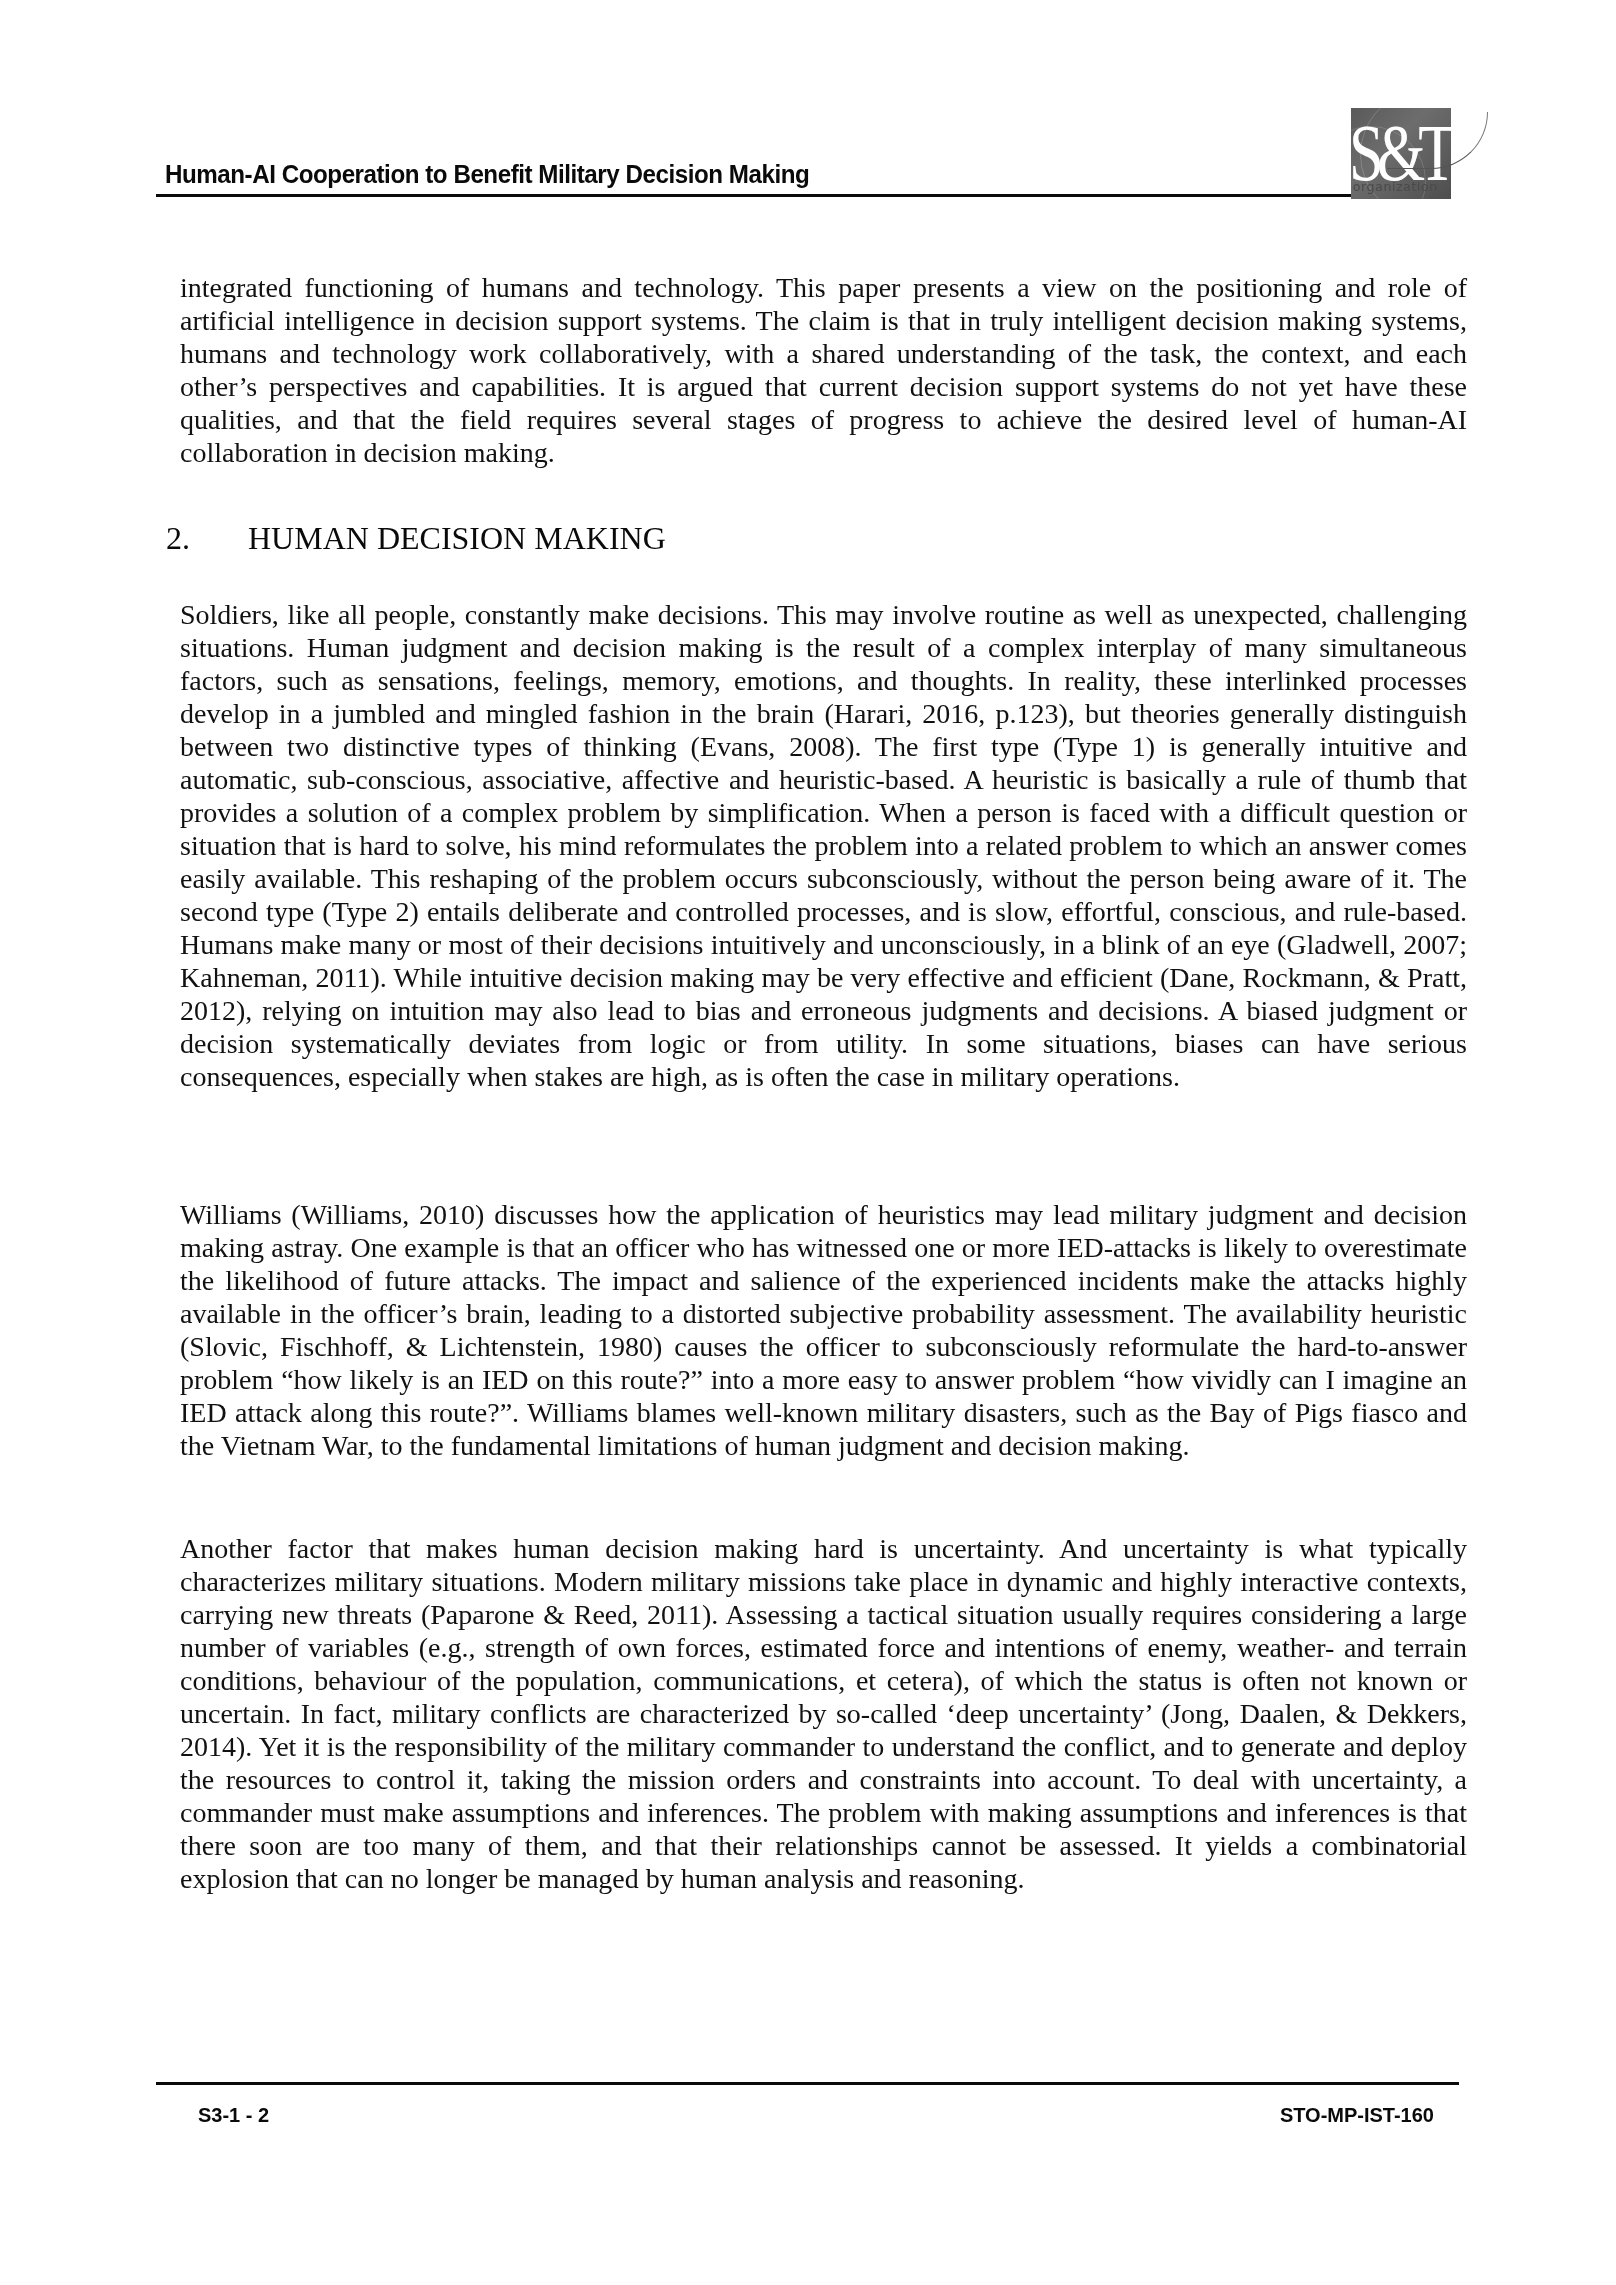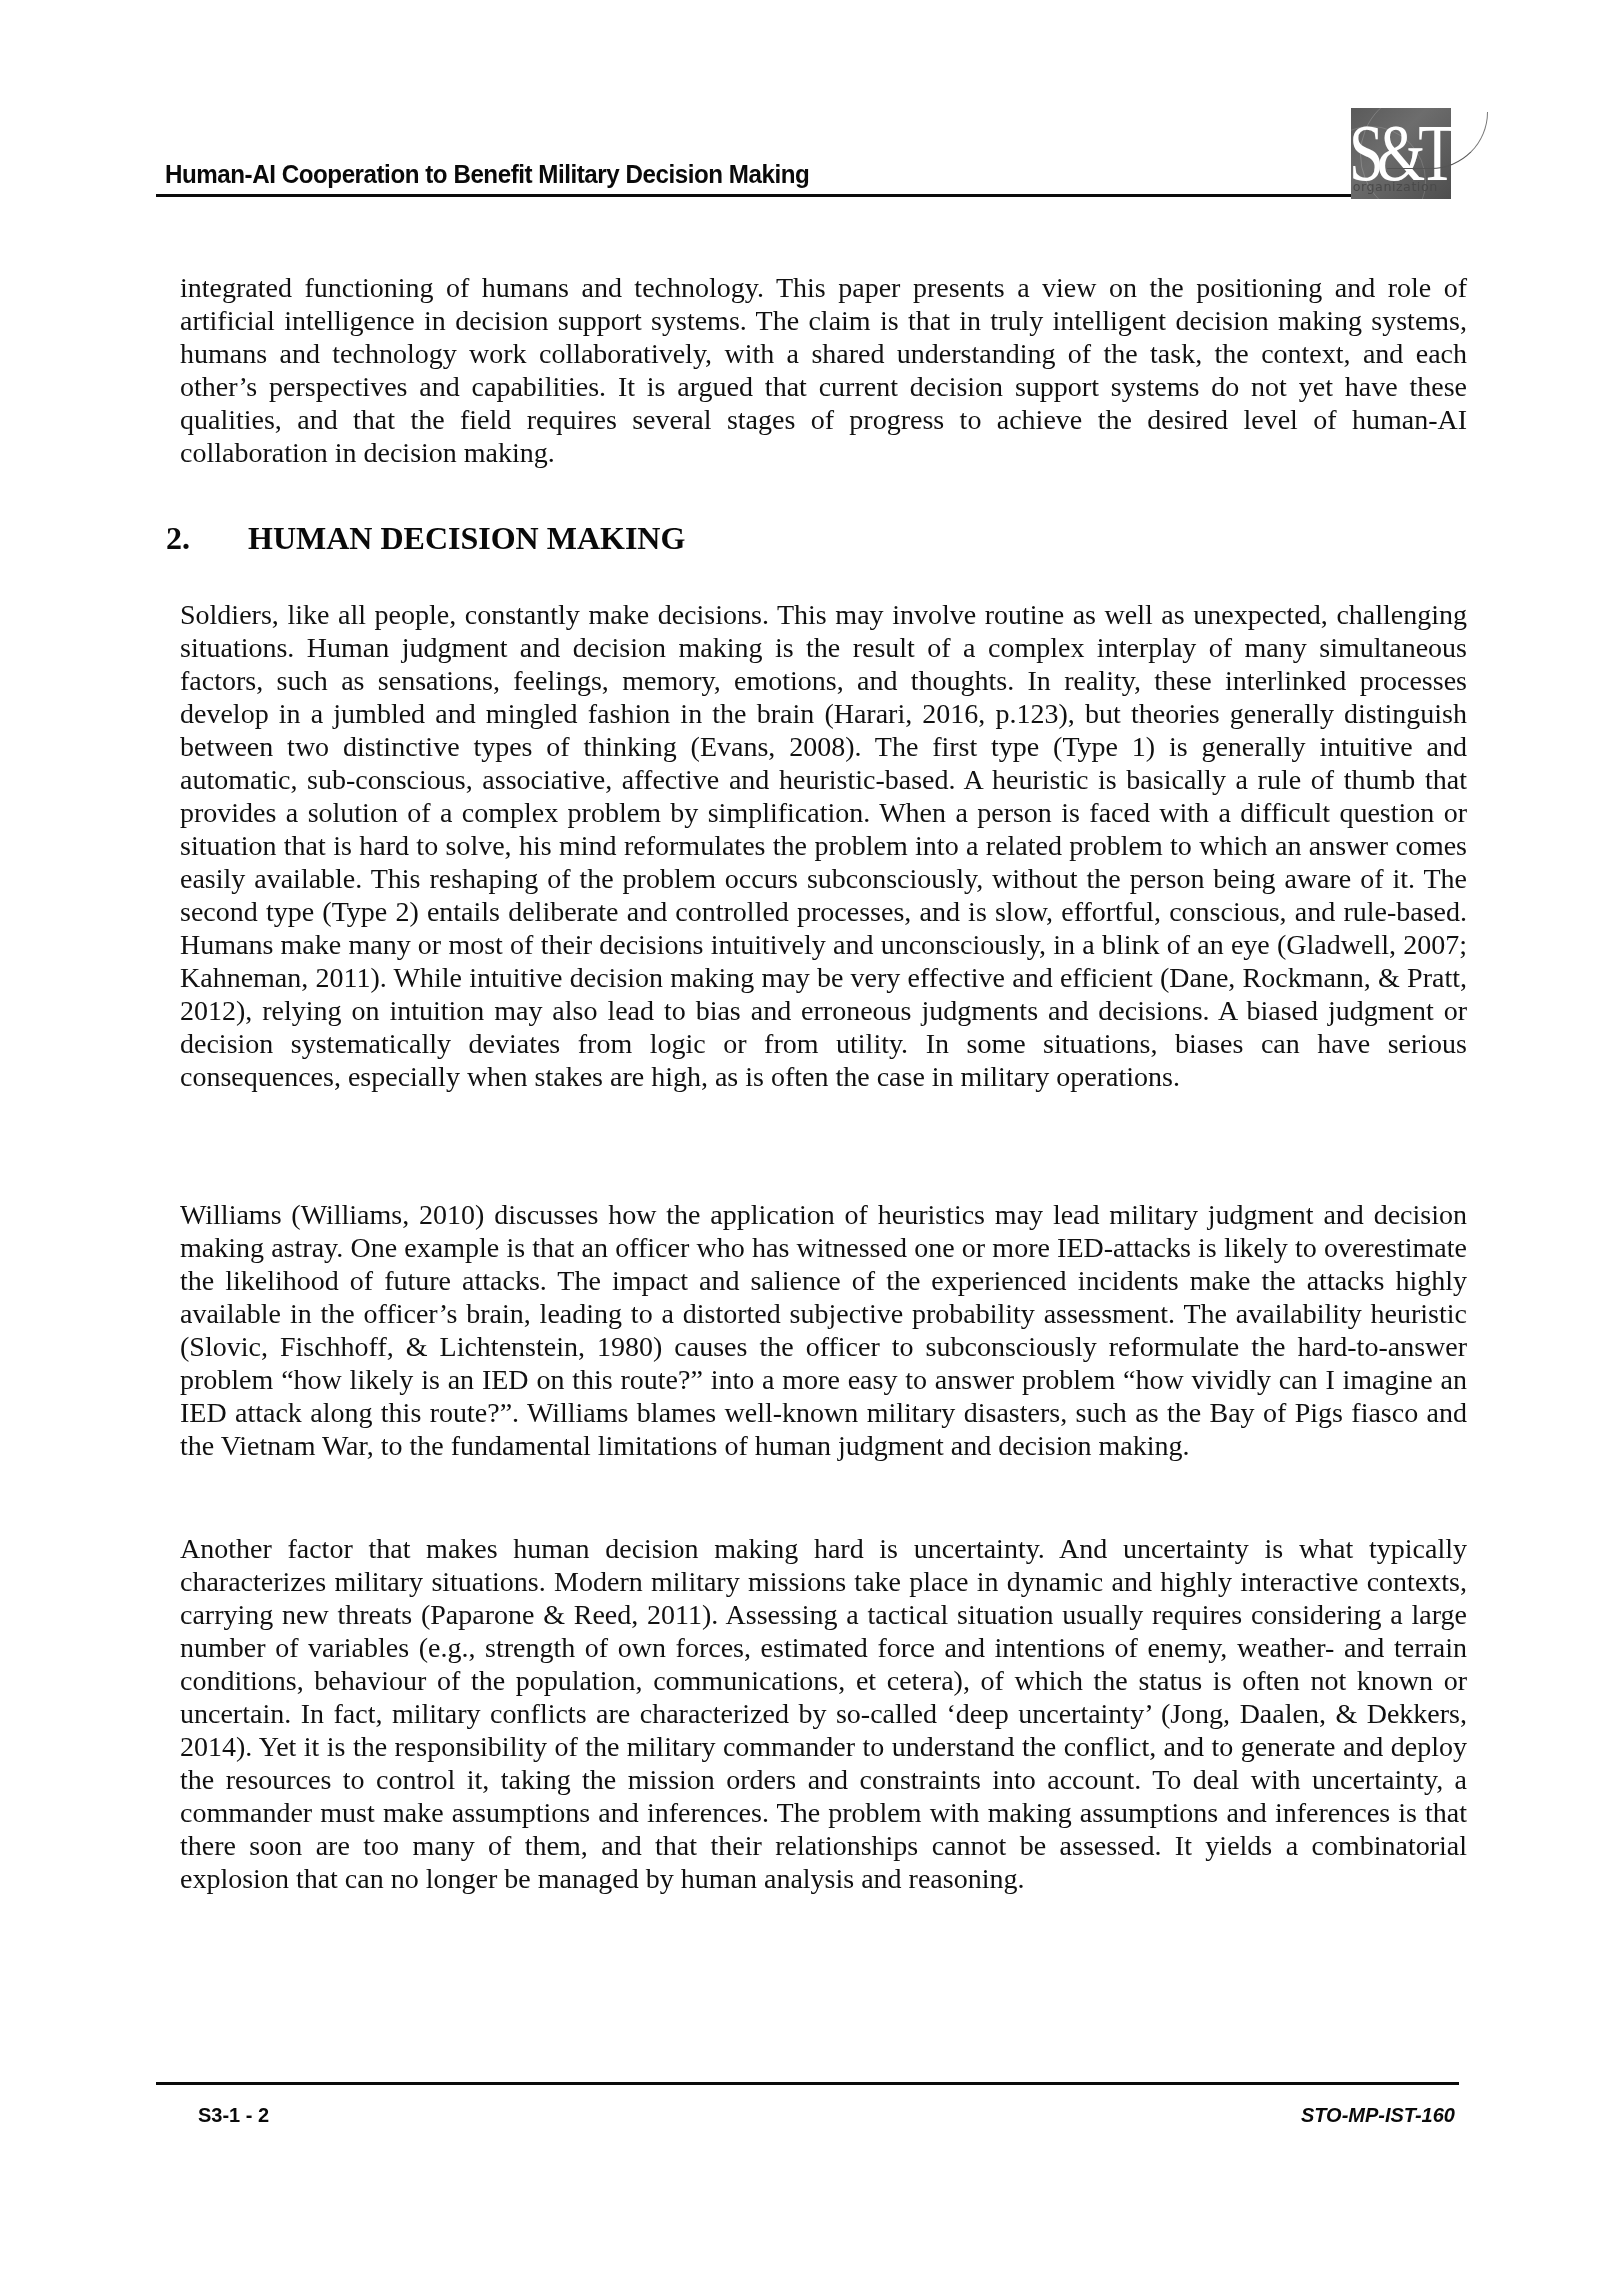--- a/index.html
+++ b/index.html
@@ -44,34 +44,34 @@
 
   
   .body-text {
     position: absolute; left: 165px; width: 1287px;
     font-family: "Liberation Serif", serif; font-size: 28px; line-height: 33px;
     text-align: justify; text-align-last: left; color: #111111;
     margin: 15px;
   }
   .section-heading {
     position: absolute; left: 166px; top: 519px;
-    font-family: "Liberation Serif", serif; font-weight: bold;
+    font-family: "Liberation Serif", serif; font-weight: normal;
     font-size: 32px; line-height: 38px; color: #0a0a0a; white-space: nowrap;
   }
   .section-number { display: inline-block; width: 82px; }
 
   
   .footer-rule { position: absolute; left: 156px; top: 2082px; width: 1303px; height: 2.7px; background: #0a0a0a; }
   .footer-left, .footer-right {
     position: absolute; top: 2104px;
     font-family: "Liberation Sans", sans-serif; font-weight: bold;
     font-size: 20px; line-height: 23.5px; color: #0a0a0a; white-space: nowrap;
   }
   .footer-left { left: 166px; margin-left: 32px; }
-  .footer-right { right: 162px; font-style: italic; }
+  .footer-right { right: 183px; }
 </style>
 </head>
 <body>
 
 <div class="page">
 
   <div class="header-title">Human-AI Cooperation to Benefit Military Decision Making</div>
   <div class="header-rule"></div>
 
   <div class="logo">

